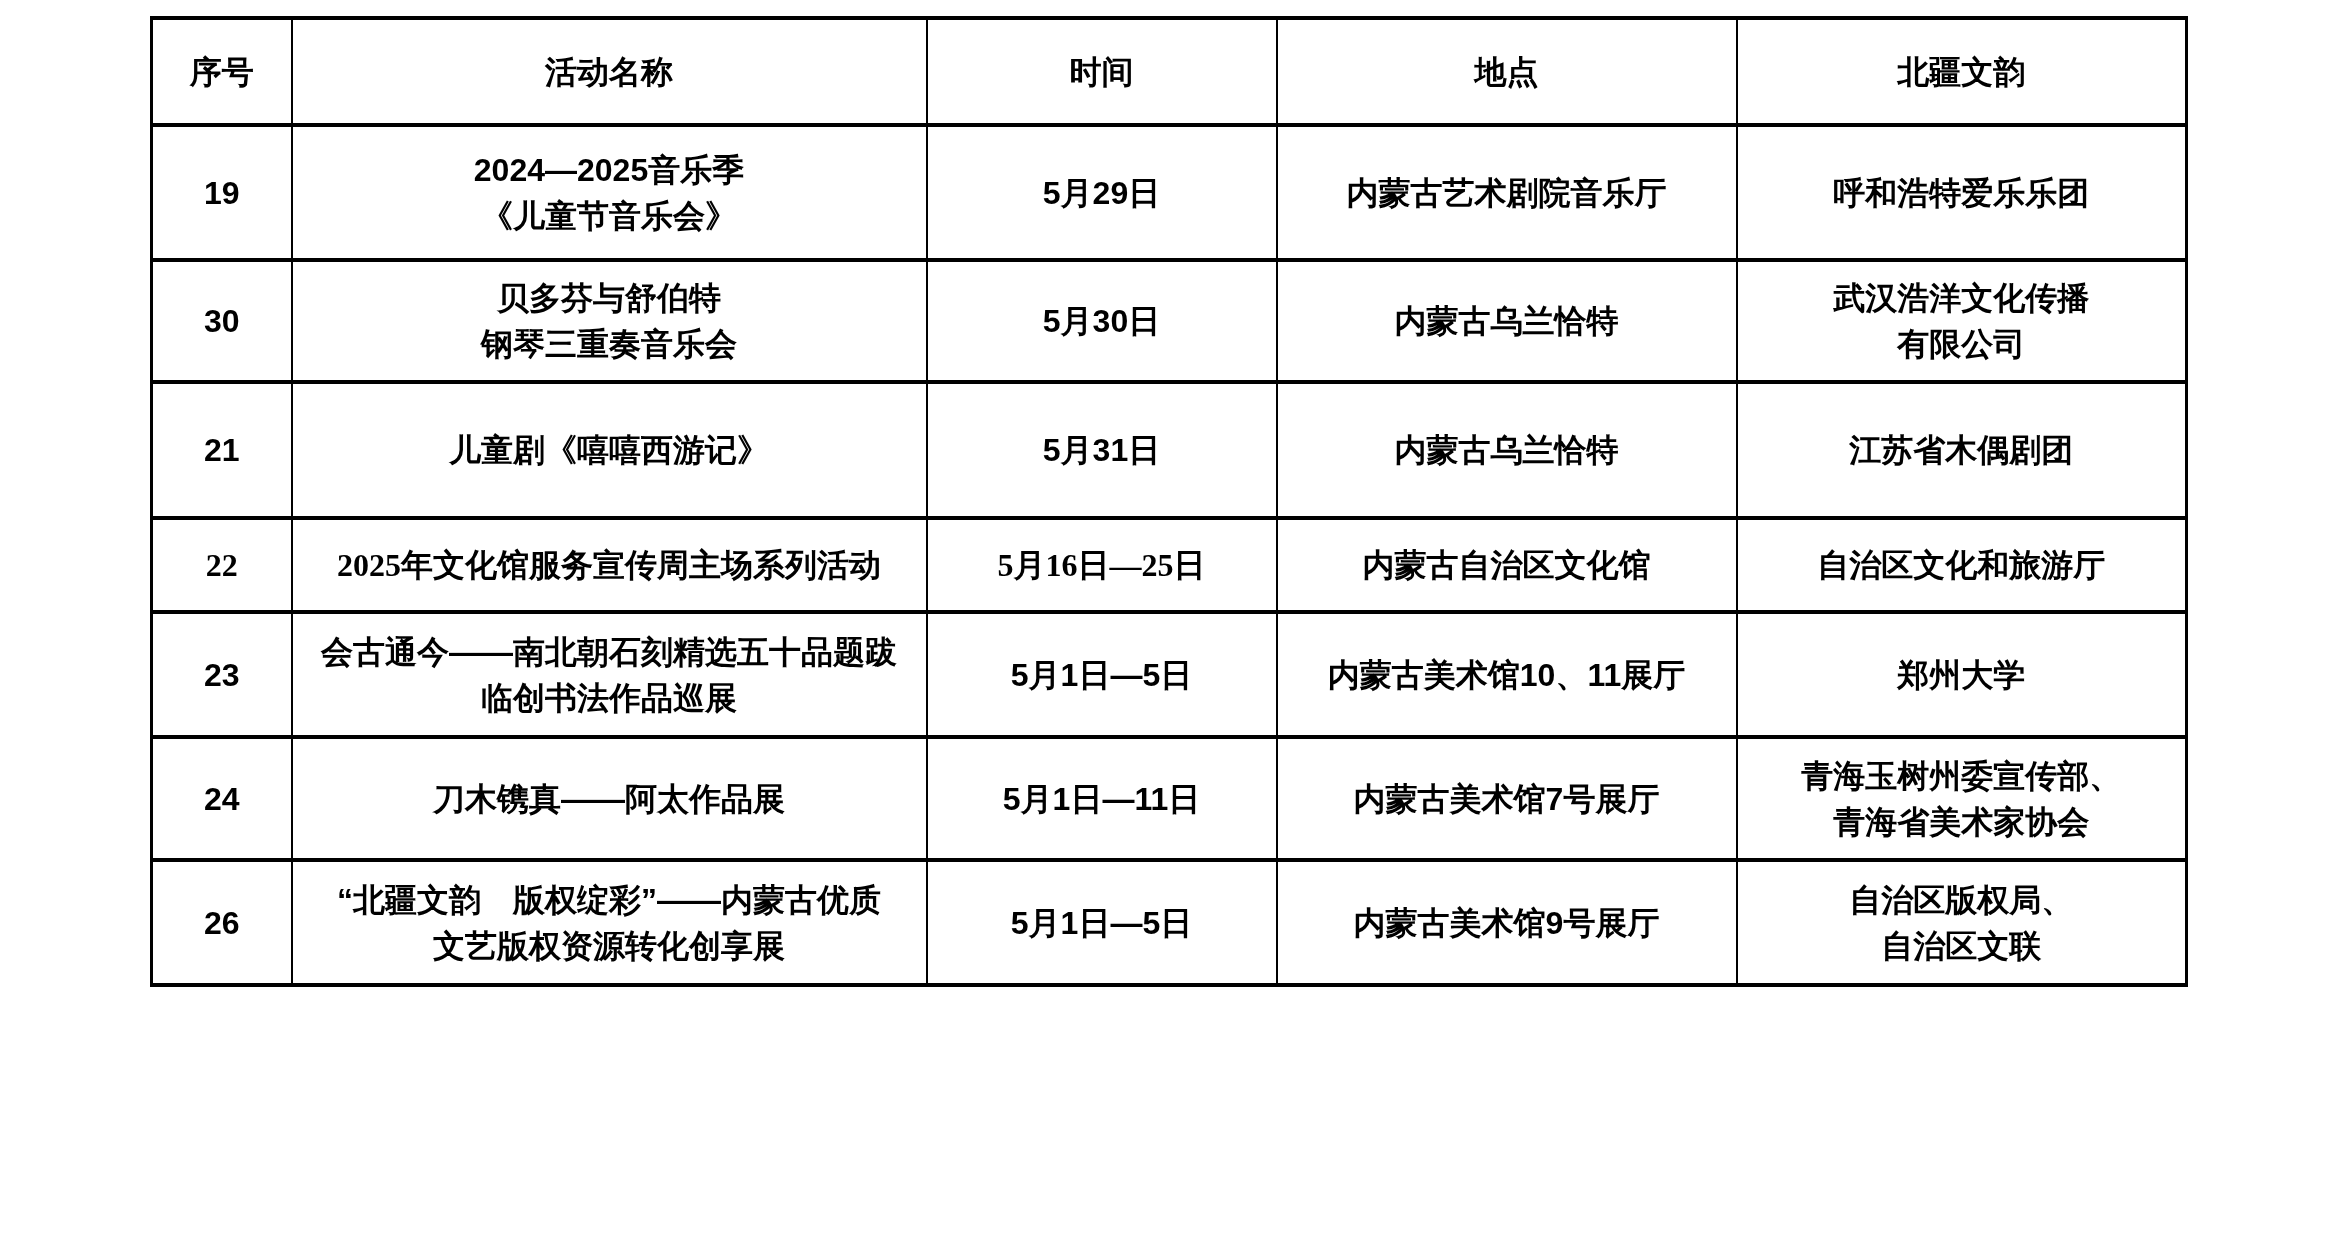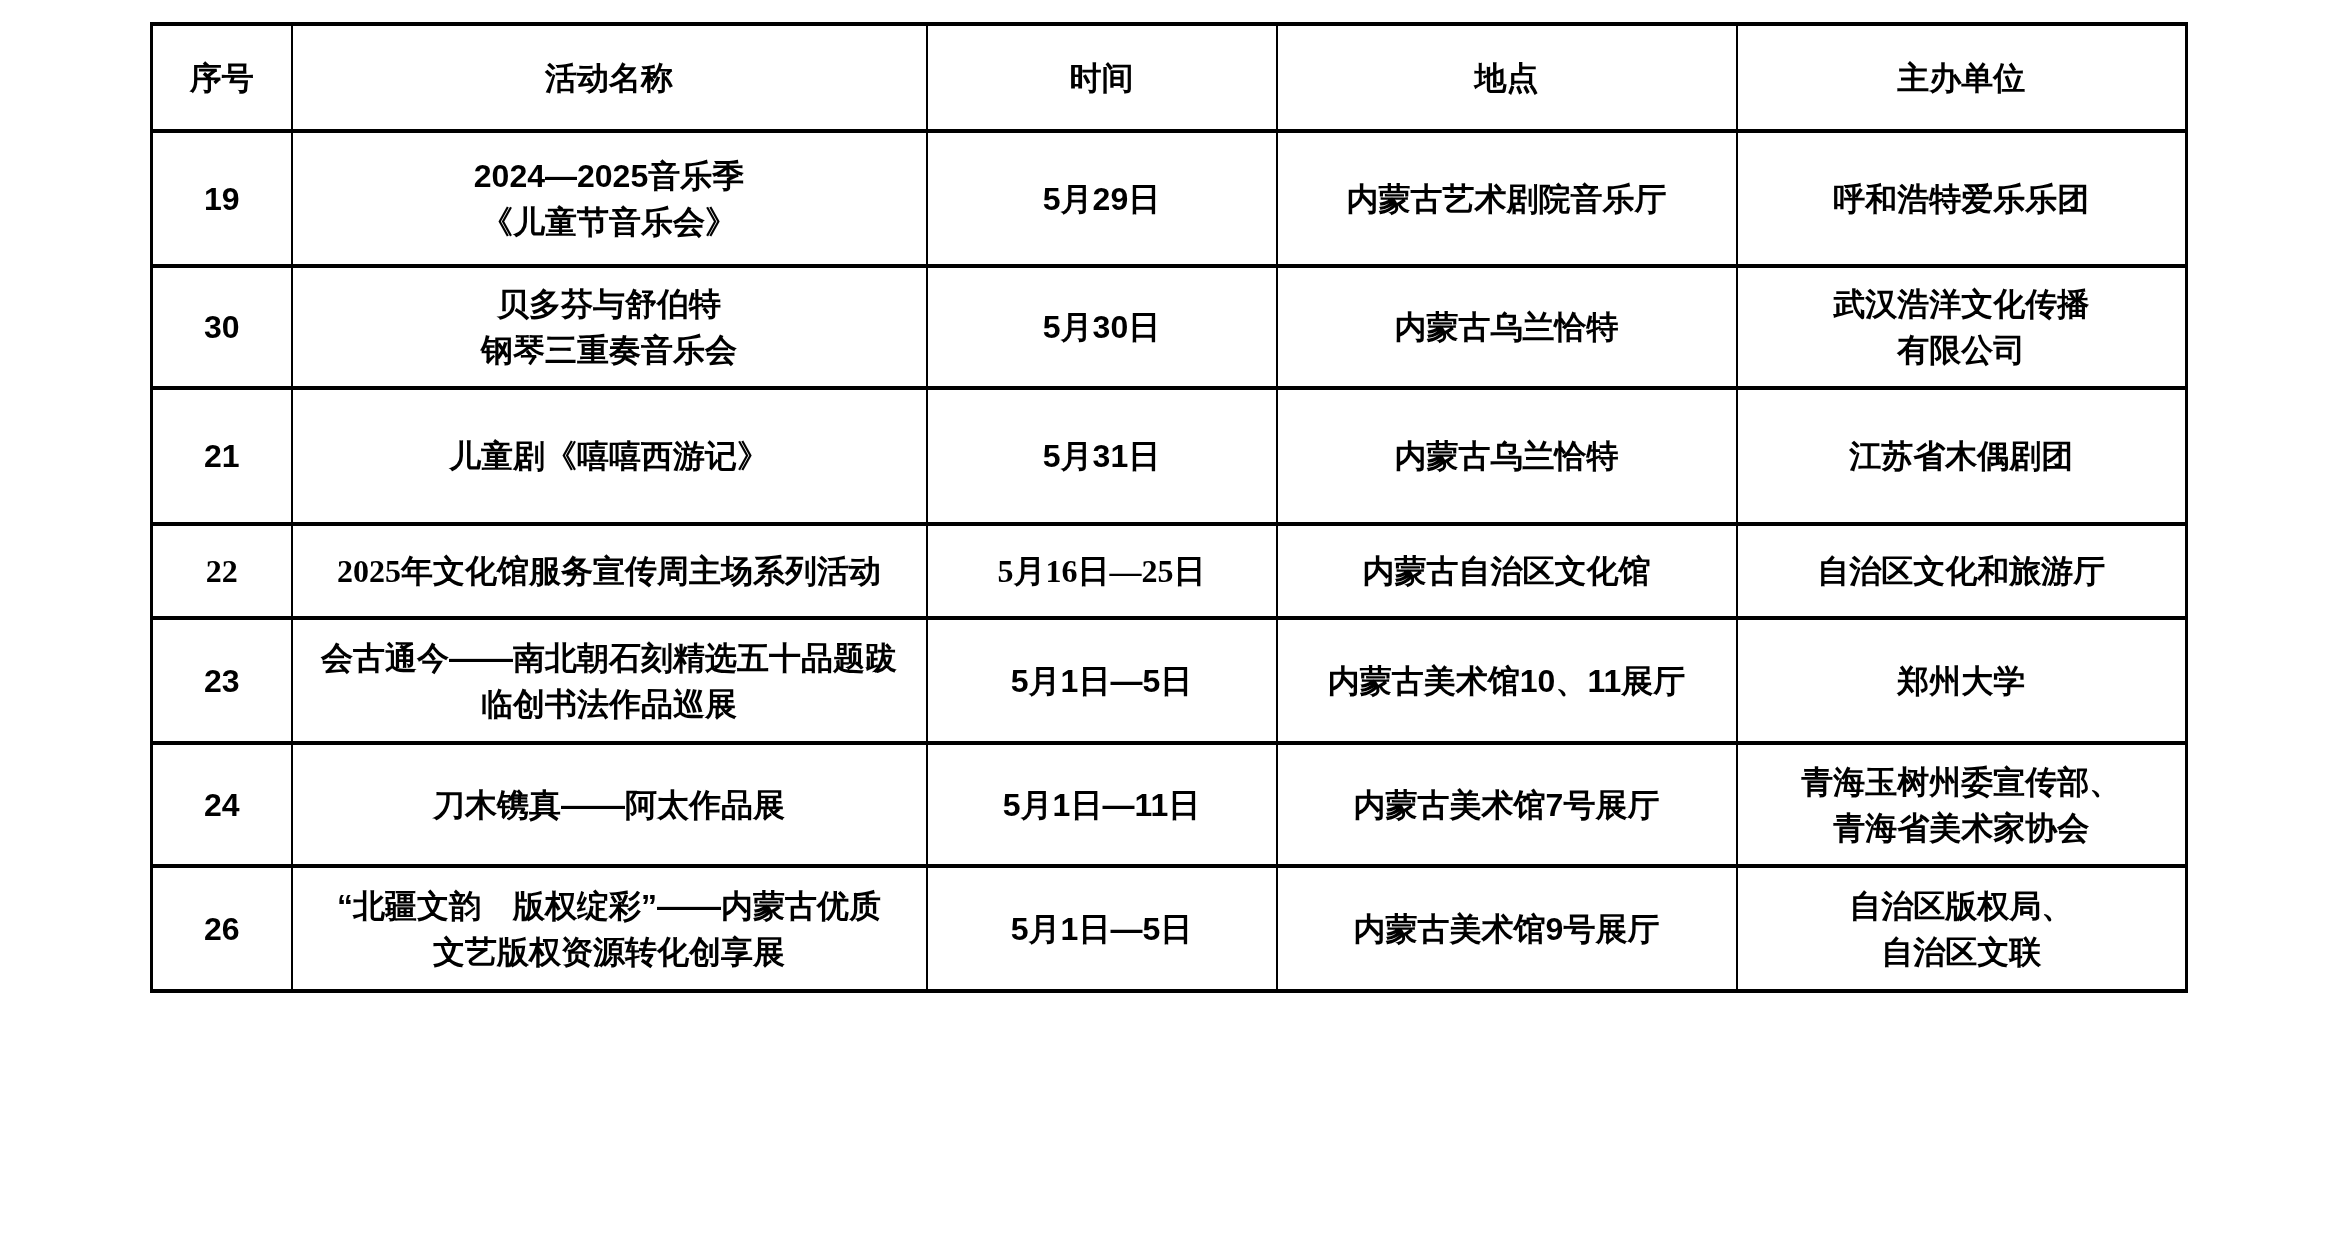--- a/index.html
+++ b/index.html
@@ -12,21 +12,21 @@
     width: 2338px;
     height: 1240px;
     background: #ffffff;
     overflow: hidden;
     font-family: "Liberation Sans", "DejaVu Sans", sans-serif;
     color: #000000;
   }
   table.events {
     position: absolute;
     left: 150px;
-    top: 22px;
+    top: 16px;
     width: 2035px;
     border-collapse: collapse;
     table-layout: fixed;
   }
   table.events th,
   table.events td {
     border-left: 2px solid #000;
     border-right: 2px solid #000;
     border-top: 4px solid #000;
     border-bottom: 4px solid #000;
@@ -69,21 +69,21 @@
       <col class="c-time">
       <col class="c-place">
       <col class="c-org">
     </colgroup>
     <thead>
       <tr id="head-row">
           <th>序号</th>
           <th>活动名称</th>
           <th>时间</th>
           <th>地点</th>
-          <th>主办单位</th>
+          <th>北疆文韵</th>
         </tr>
     </thead>
     <tbody id="body-rows">
         <tr>
           <td>19</td>
           <td>2024—2025音乐季
 《儿童节音乐会》</td>
           <td>5月29日</td>
           <td>内蒙古艺术剧院音乐厅</td>
           <td>呼和浩特爱乐乐团</td>

